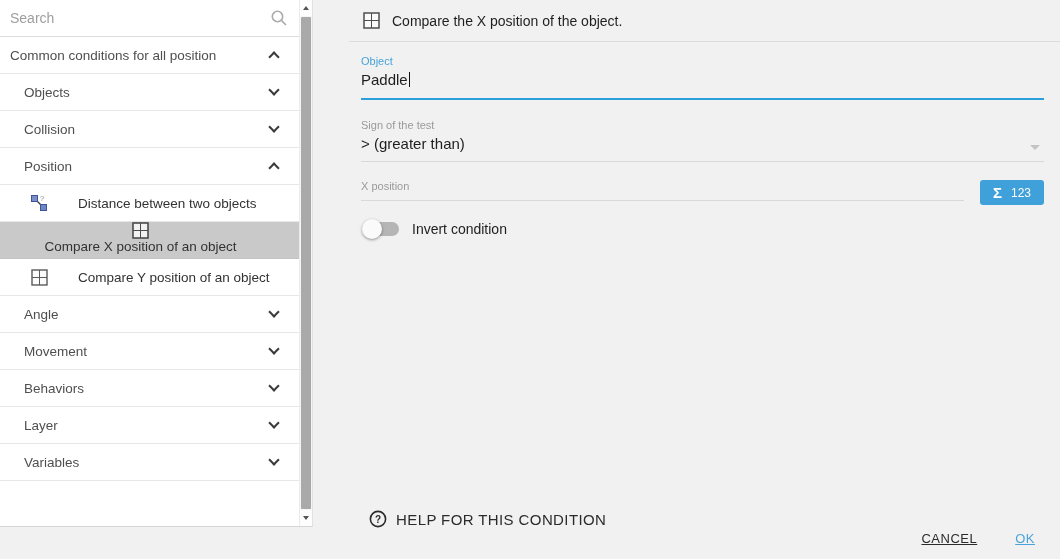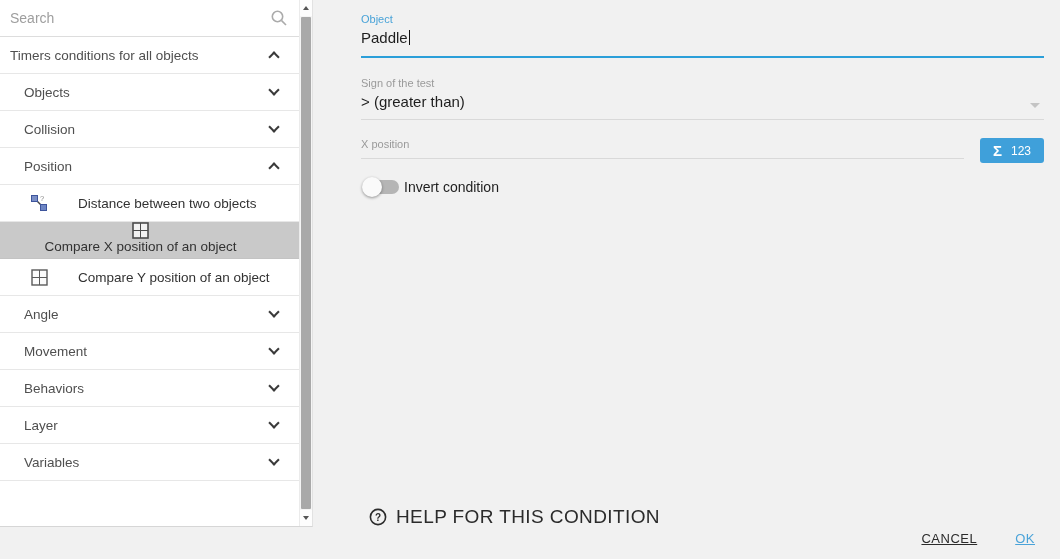--- a/index.html
+++ b/index.html
@@ -116,27 +116,27 @@
 
   .toggle-row { margin-top:20px; display:flex; align-items:center; }
   .toggle { position:relative; width:34px; height:14px; margin:0 5px 0 4px; cursor:pointer; }
   .toggle-track { position:absolute; left:3px; right:0; top:0; height:14px; background:#b5b5b5; border-radius:7px; }
   .toggle-thumb {
     position:absolute; left:-3px; top:-3px;
     width:20px; height:20px; border-radius:50%;
     background:#fafafa;
     box-shadow:0 1px 3px rgba(0,0,0,0.4);
   }
-  .toggle-label { font-size:14px; color:#1e1e1e; margin-left:0; }
+  .toggle-label { font-size:14px; color:#1e1e1e; margin-left:8px; }
 
   .help-row {
     position:absolute; left:20px; bottom:31px;
     display:flex; align-items:center; gap:9px; cursor:pointer;
   }
-  .help-row .help-label { font-size:19px; color:#2b2b2b; letter-spacing:0.4px; }
+  .help-row .help-label { font-size:15px; color:#2b2b2b; letter-spacing:0.4px; }
 
   .actions {
     position:absolute; right:23px; bottom:7px;
     display:flex; align-items:center; gap:34px;
   }
   .btn-flat {
     border:none; background:transparent; cursor:pointer;
     font-size:13px; letter-spacing:0.5px;
     font-family:"Liberation Sans", sans-serif;
     padding:6px 2px;
@@ -155,21 +155,21 @@
       <input class="search-input" type="text" placeholder="Search" style="">
       <span class="search-icon-wrap">
         <svg width="20" height="20" viewBox="0 0 20 20">
           <circle cx="8.5" cy="8.5" r="5.2" fill="none" stroke="#ababab" stroke-width="1.6"></circle>
           <line x1="12.6" y1="12.6" x2="17" y2="17" stroke="#ababab" stroke-width="1.6"></line>
         </svg>
       </span>
     </div>
 
     <div class="row header">
-      <span class="row-label">Timers conditions for all objects</span>
+      <span class="row-label">Common conditions for all position</span>
       <span class="chev-cell">
           <span class="chev up"></span>
         </span>
     </div>
 
     <div class="row section">
       <span class="row-label">Objects</span>
       <span class="chev-cell">
           <span class="chev down"></span>
         </span>
@@ -267,20 +267,30 @@
       </div>
     <div class="sb-thumb"></div>
     <div class="sb-btn down">
         <span class="sb-arrow"></span>
       </div>
   </div>
 </div>
 
 <div class="main">
 
+  <div class="main-header">
+    <span style="display:flex;">
+      <svg width="17" height="17" viewBox="0 0 17 17">
+        <rect x="1" y="1" width="15" height="15" fill="#fbfbfb" stroke="#4f4f4f" stroke-width="1.5"></rect>
+        <line x1="8.5" y1="1" x2="8.5" y2="16" stroke="#4f4f4f" stroke-width="1"></line>
+        <line x1="1" y1="8.5" x2="16" y2="8.5" stroke="#4f4f4f" stroke-width="1"></line>
+      </svg>
+    </span>
+    <span class="title">Compare the X position of the object.</span>
+  </div>
 
   <div class="main-content">
 
     <div class="group-object">
       <div class="field-label focused">Object</div>
       <div class="field-value"><span>Paddle</span><span class="caret"></span></div>
       <div class="underline-blue"></div>
     </div>
 
     <div class="group-sign">

